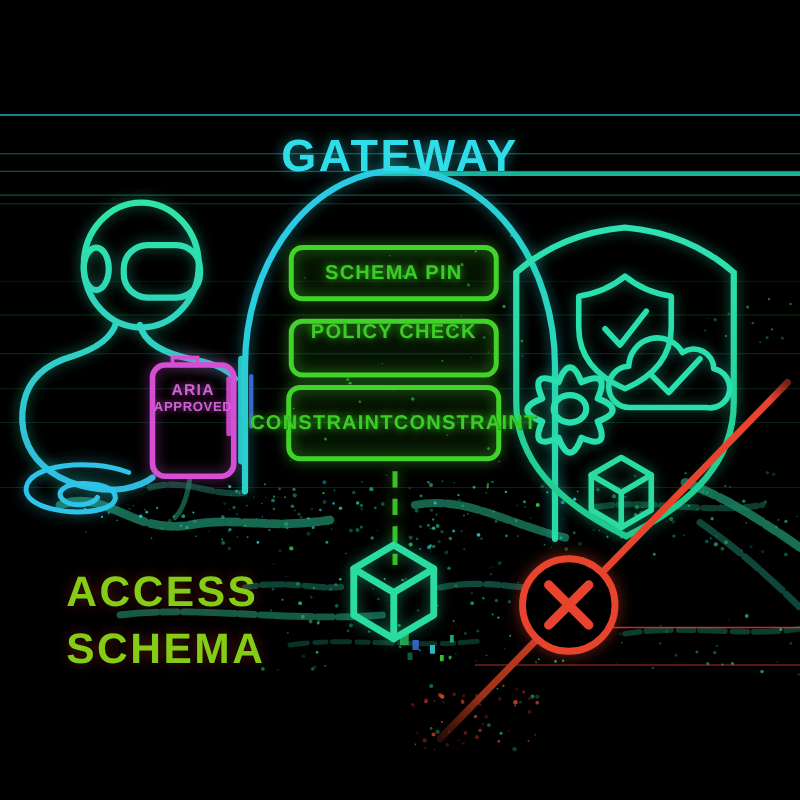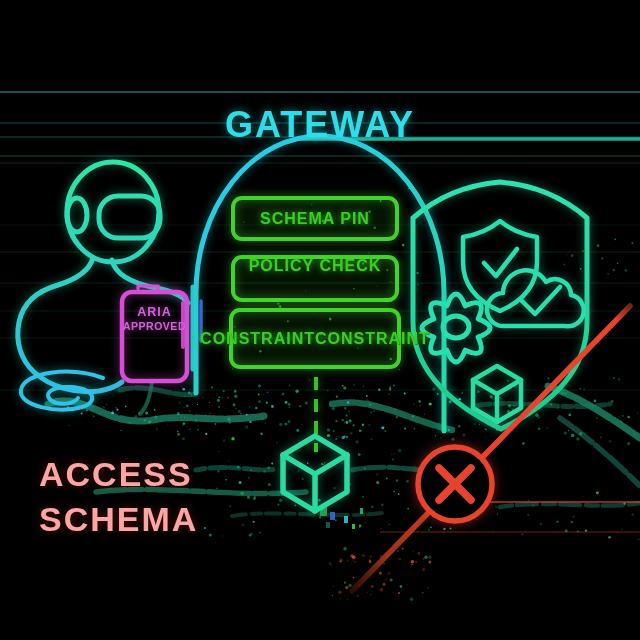--- a/index.html
+++ b/index.html
@@ -13,21 +13,21 @@
           display:flex;align-items:center;justify-content:center;letter-spacing:1px;font-size:16px;font-weight:bold;}
   #t-box1{left:233px;top:198px;width:164px;height:41px;}
   #t-box2{left:233px;top:244px;width:164px;height:43px;}
   #t-box3{left:231px;top:310px;width:168px;height:57px;line-height:19px;}
   #t-passport{left:122px;top:305px;width:65px;text-align:center;color:#cf63d6;
               text-shadow:0 0 6px rgba(212,79,212,.75);}
   #t-passport .p1{font-size:12.5px;letter-spacing:1px;}
   #t-passport .p2{font-size:10.5px;letter-spacing:.5px;margin-top:1px;}
   #t-approved{left:491px;top:337px;font-size:18px;letter-spacing:1.5px;color:#23c493;
               text-shadow:0 0 8px rgba(35,209,160,.6);}
-  #t-denied{left:39px;top:452px;font-size:34px;letter-spacing:2px;line-height:45px;color:#fca5a5;
+  #t-denied{left:53px;top:452px;font-size:34px;letter-spacing:2px;line-height:45px;color:#84cc16;
             text-shadow:0 0 10px rgba(230,70,40,.35);}
   .glow-cyan{filter:drop-shadow(0 0 5px rgba(43,221,233,.5));}
   .glow-green{filter:drop-shadow(0 0 5px rgba(70,224,44,.65));}
   .glow-teal{filter:drop-shadow(0 0 5px rgba(35,209,160,.5));}
   .glow-pink{filter:drop-shadow(0 0 5px rgba(212,79,212,.55));}
   .glow-red{filter:drop-shadow(0 0 6px rgba(232,67,44,.5));}
 </style>
 </head>
 <body>
 

